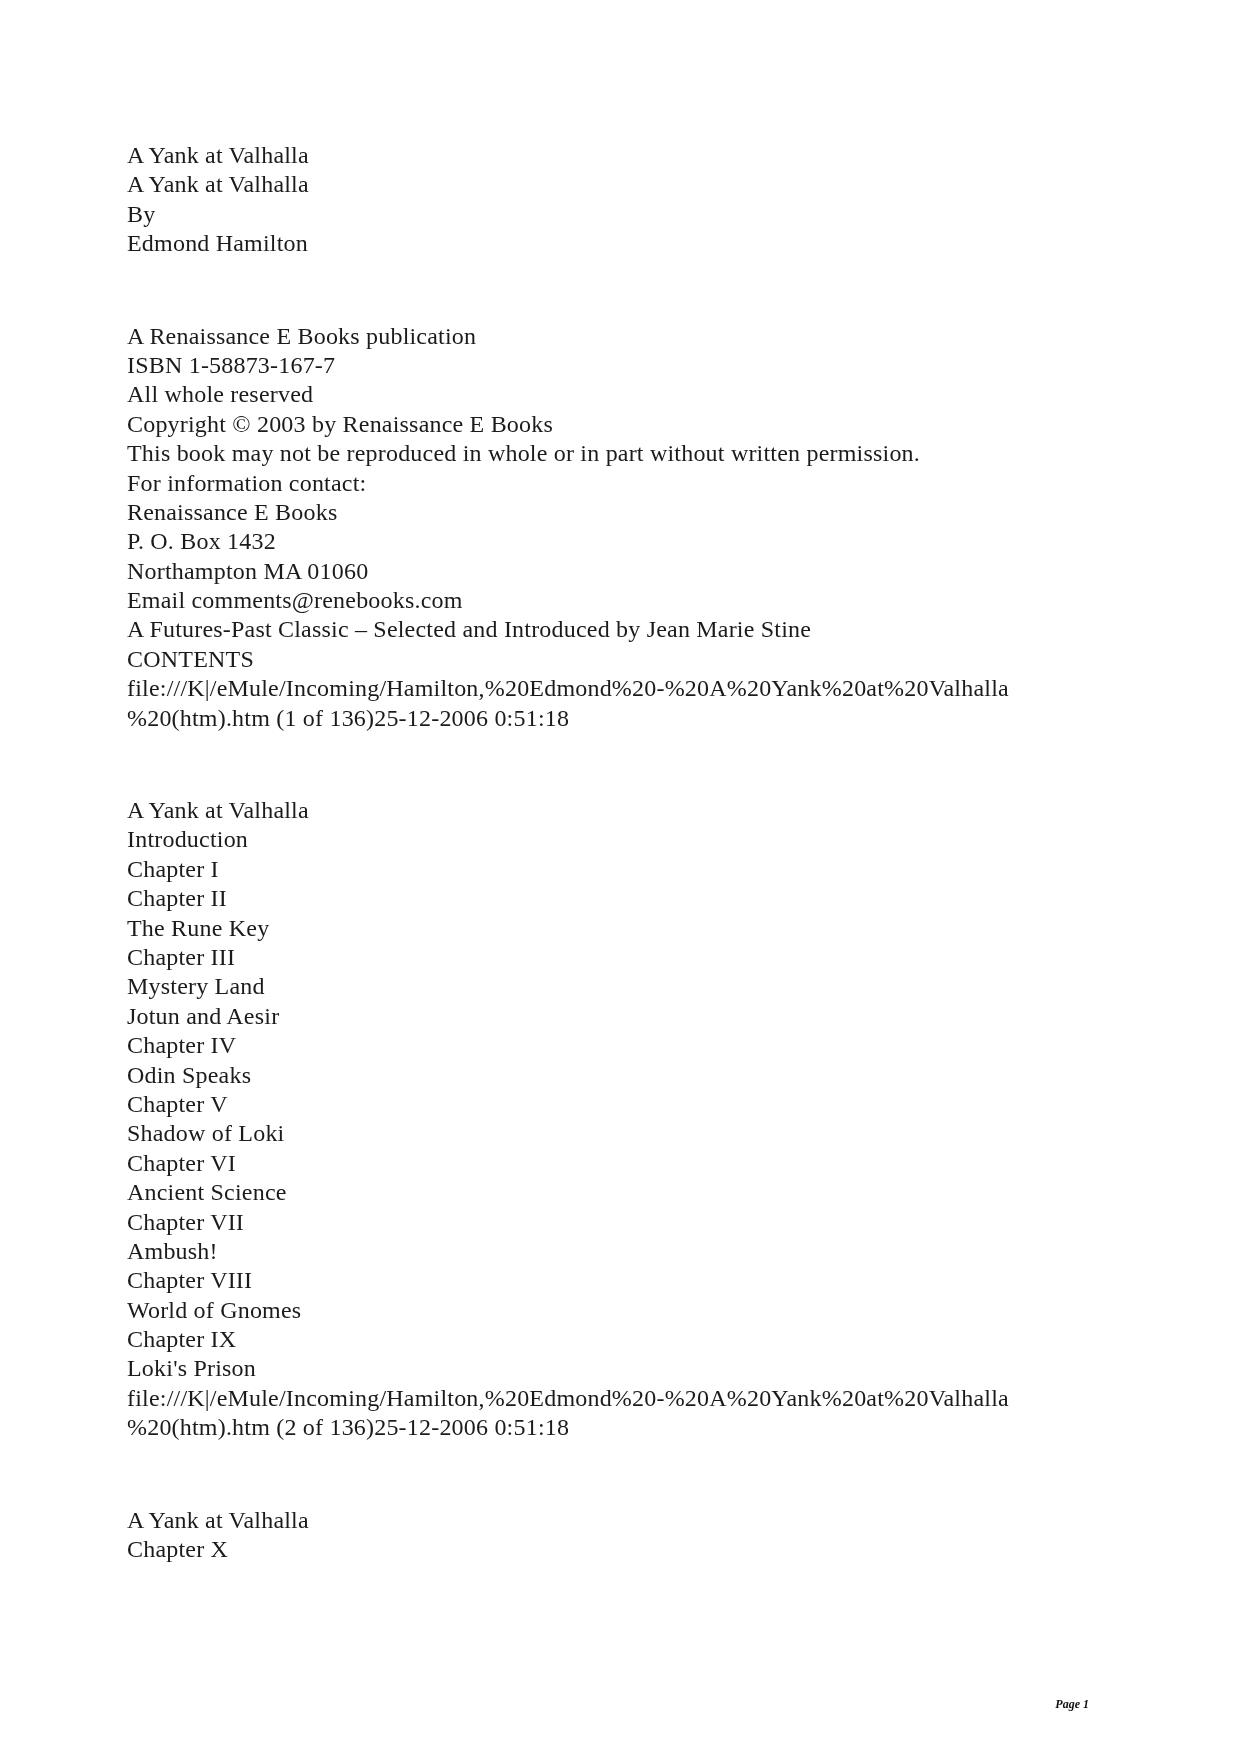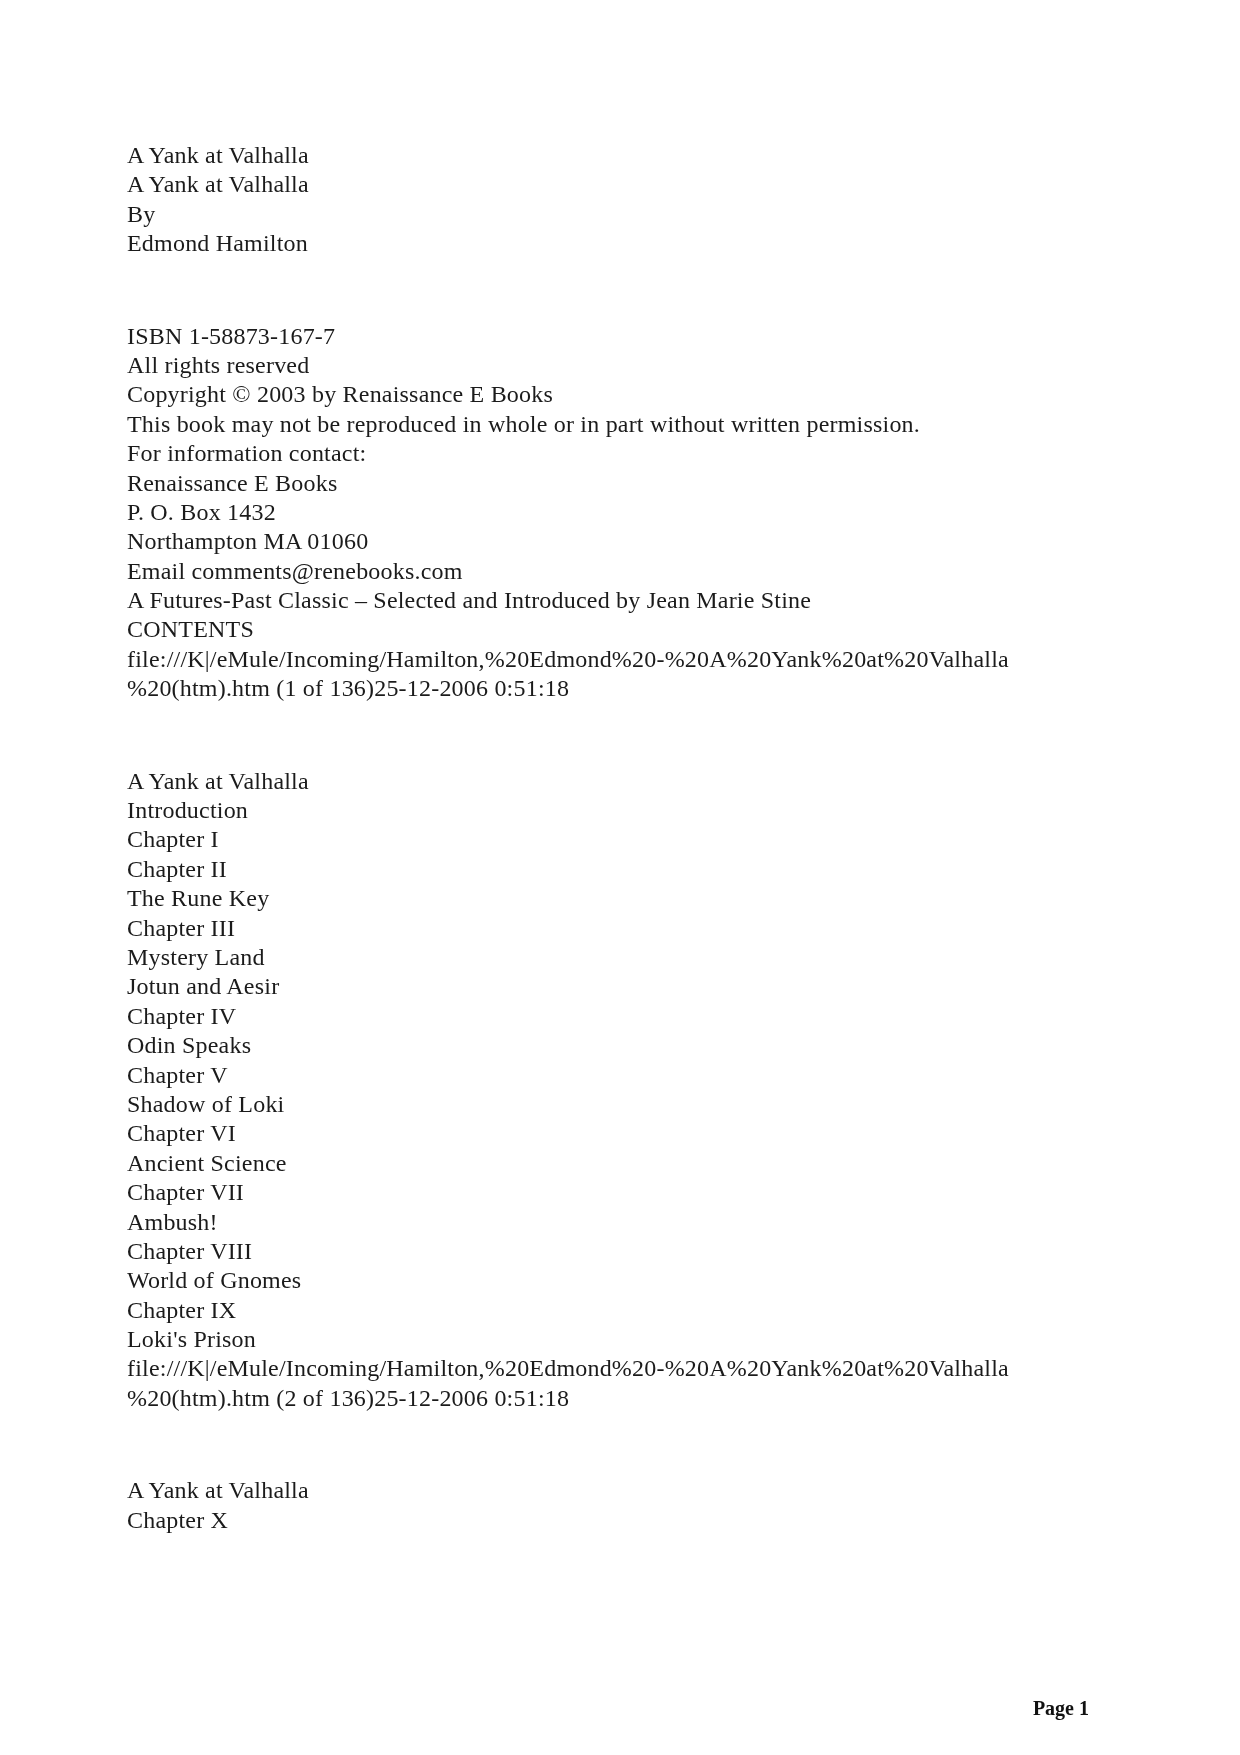--- a/index.html
+++ b/index.html
@@ -32,41 +32,43 @@
     font-size: 24px;
     line-height: 29.4px;
     height: 29.4px;
     white-space: nowrap;
     letter-spacing: 0.2px;
   }
   .page-footer {
     position: absolute;
     top: 1697px;
     right: 47px;
-    font-size: 20px;
+    font-size: 12px;
     font-weight: bold;
     color: #111111;
+    font-style: italic;
   }
 </style>
 </head>
 <body>
 
 <div class="page">
   <div class="content">
 
     <div class="block">
       <div class="line">A Yank at Valhalla</div>
       <div class="line">A Yank at Valhalla</div>
       <div class="line">By</div>
       <div class="line">Edmond Hamilton</div>
     </div>
 
     <div class="block">
+      <div class="line">A Renaissance E Books publication</div>
       <div class="line">ISBN 1-58873-167-7</div>
-      <div class="line">All rights reserved</div>
+      <div class="line">All whole reserved</div>
       <div class="line">Copyright © 2003 by Renaissance E Books</div>
       <div class="line">This book may not be reproduced in whole or in part without written permission.</div>
       <div class="line">For information contact:</div>
       <div class="line">Renaissance E Books</div>
       <div class="line">P. O. Box 1432</div>
       <div class="line">Northampton MA 01060</div>
       <div class="line">Email comments@renebooks.com</div>
       <div class="line">A Futures-Past Classic – Selected and Introduced by Jean Marie Stine</div>
       <div class="line">CONTENTS</div>
       <div class="line">file:///K|/eMule/Incoming/Hamilton,%20Edmond%20-%20A%20Yank%20at%20Valhalla</div>

